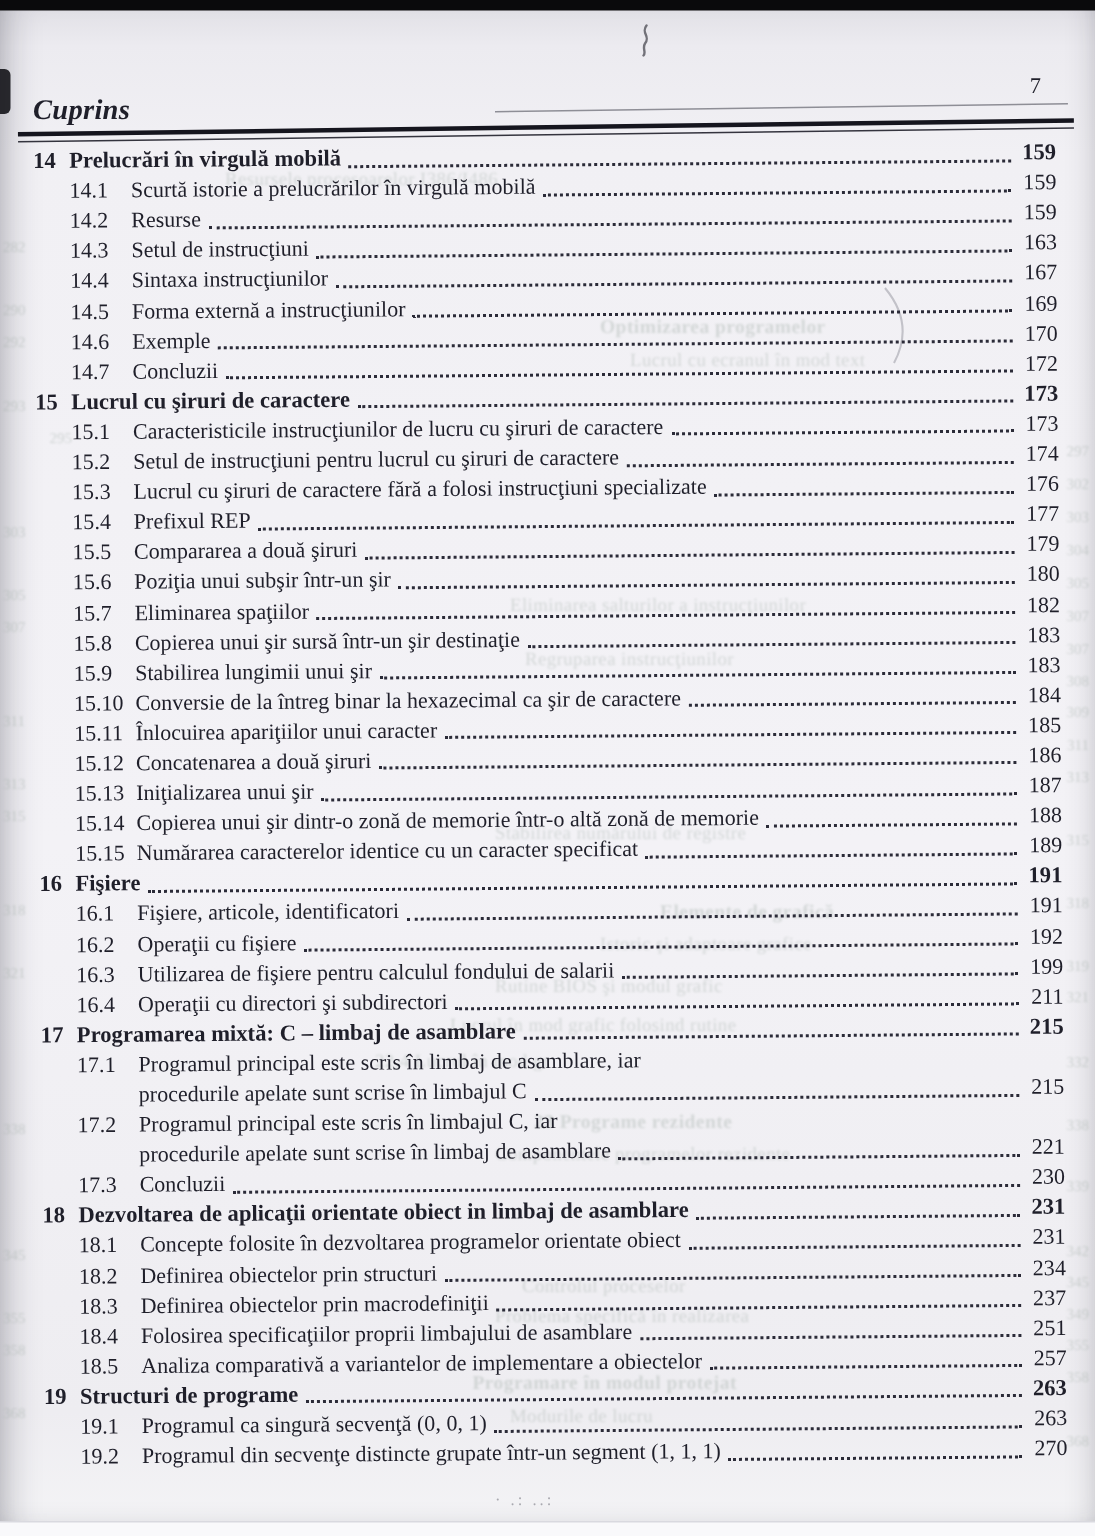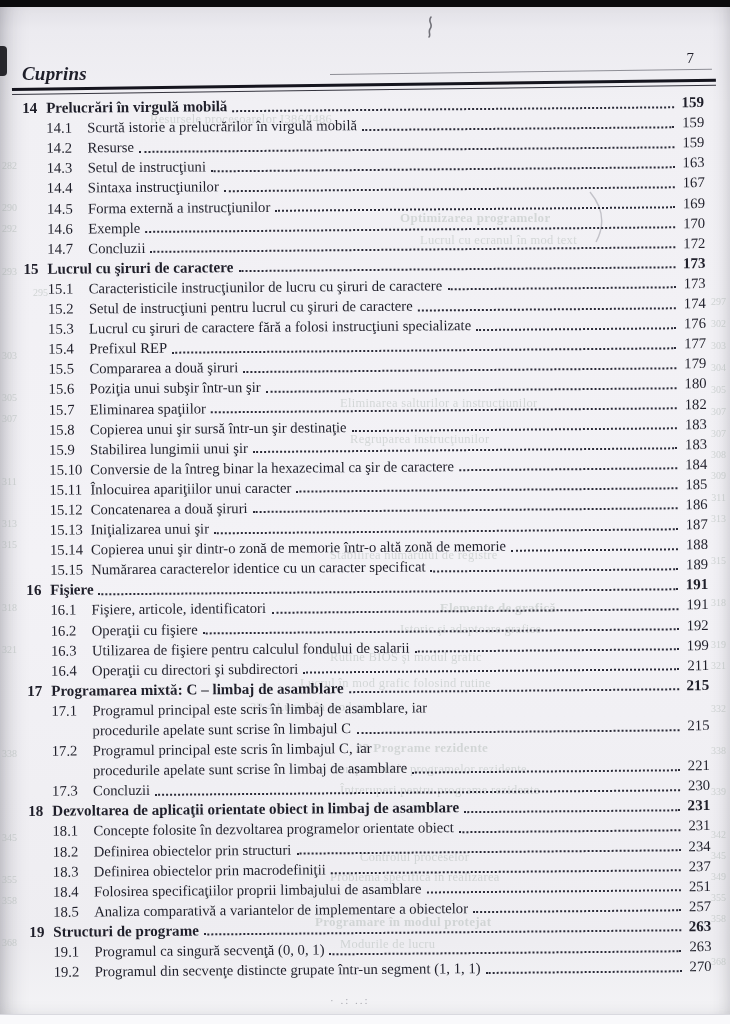--- a/index.html
+++ b/index.html
@@ -72,22 +72,21 @@
       <span class="ghost" style="left: 340px; top: 352px; margin-top: 44px;">Eliminarea salturilor a instrucţiunilor</span>
       <span class="ghost" style="left: 350px; top: 432px;">Regruparea instrucţiunilor</span>
       <span class="ghost" style="left: 330px; top: 548px;">Stabilirea numărului de registre</span>
       <span class="ghost b" style="left: 440px; top: 600px;">Elemente de grafică</span>
       <span class="ghost" style="left: 400px; top: 622px;">Istoric şi adaptoare grafice</span>
       <span class="ghost" style="left: 330px; top: 650px;">Rutine BIOS şi modul grafic</span>
       <span class="ghost" style="left: 300px; top: 676px;">Lucrul în mod grafic folosind rutine</span>
       <span class="ghost" style="left: 250px; top: 700px;">22.4   Lucrul în mod gr</span>
       <span class="ghost b" style="left: 356px; top: 740px;">23 Programe rezidente</span>
       <span class="ghost" style="left: 330px; top: 762px;">Componentele programelor rezidente</span>
-      <span class="ghost" style="left: 340px; top: 783px;">Întreruperi pentru programe rezidente</span>
-      <span class="ghost" style="left: 360px; top: 850px;">Controlul proceselor</span>
+      <span class="ghost" style="left: 348px; top: 850px;">Controlul proceselor</span>
       <span class="ghost" style="left: 330px; top: 870px;">Problema specifică în realizarea</span>
       <span class="ghost b" style="left: 315px; top: 914px;">Programare în modul protejat</span>
       <span class="ghost" style="left: 340px; top: 937px;">Modurile de lucru</span>
       <span class="gnum r" style="top: 296px;">297</span>
       <span class="gnum r" style="top: 318px;">302</span>
       <span class="gnum r" style="top: 340px;">303</span>
       <span class="gnum r" style="top: 362px;">304</span>
       <span class="gnum r" style="top: 384px;">305</span>
       <span class="gnum r" style="top: 406px;">307</span>
       <span class="gnum r" style="top: 428px;">307</span>

